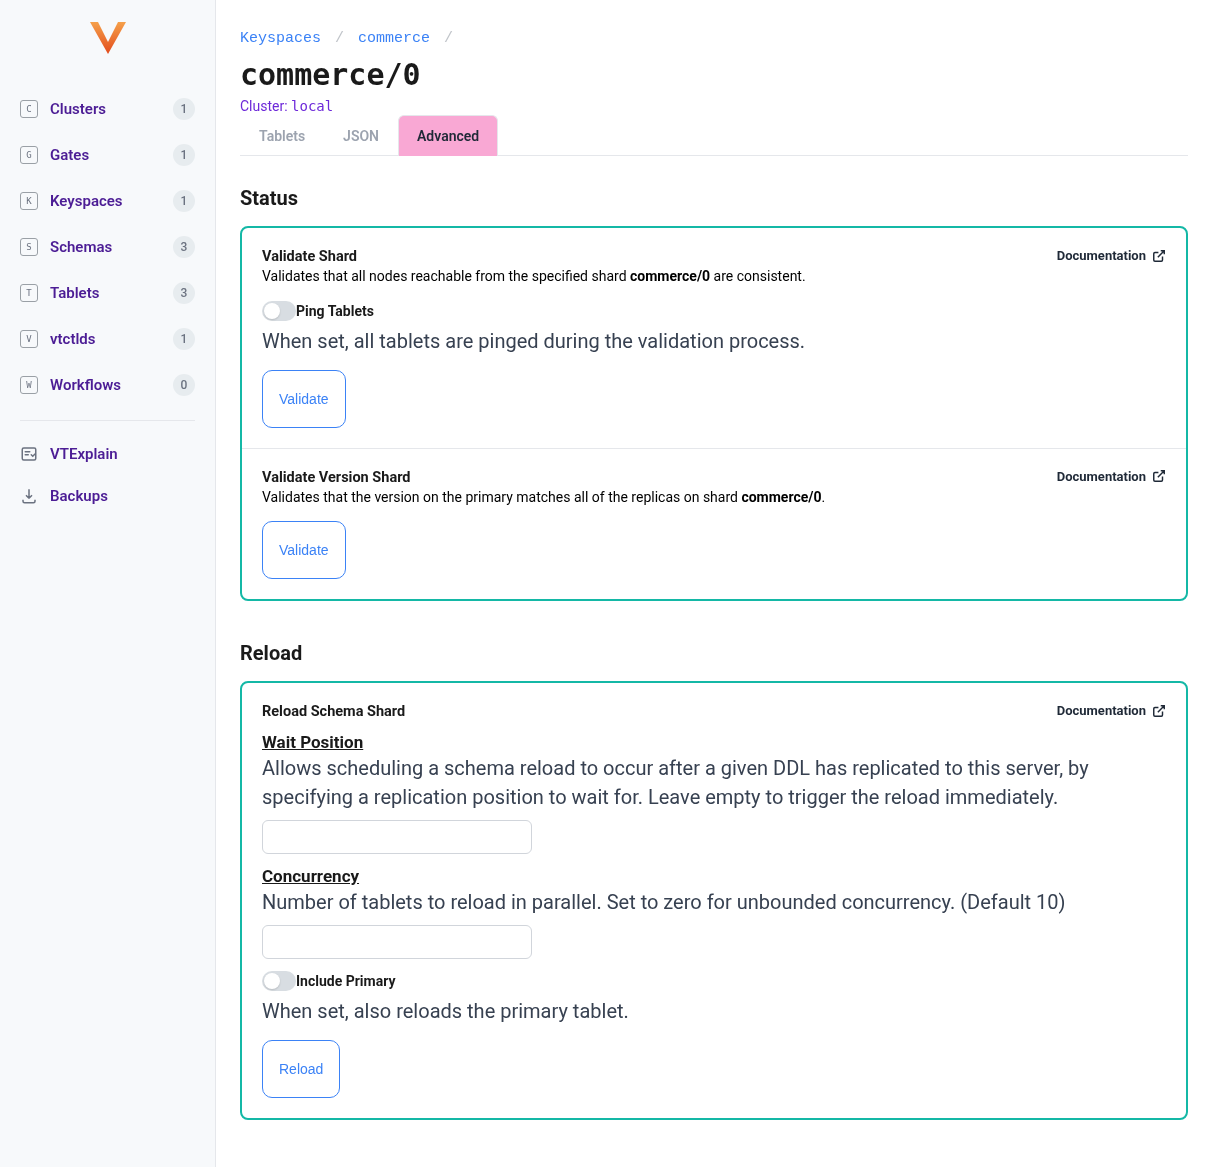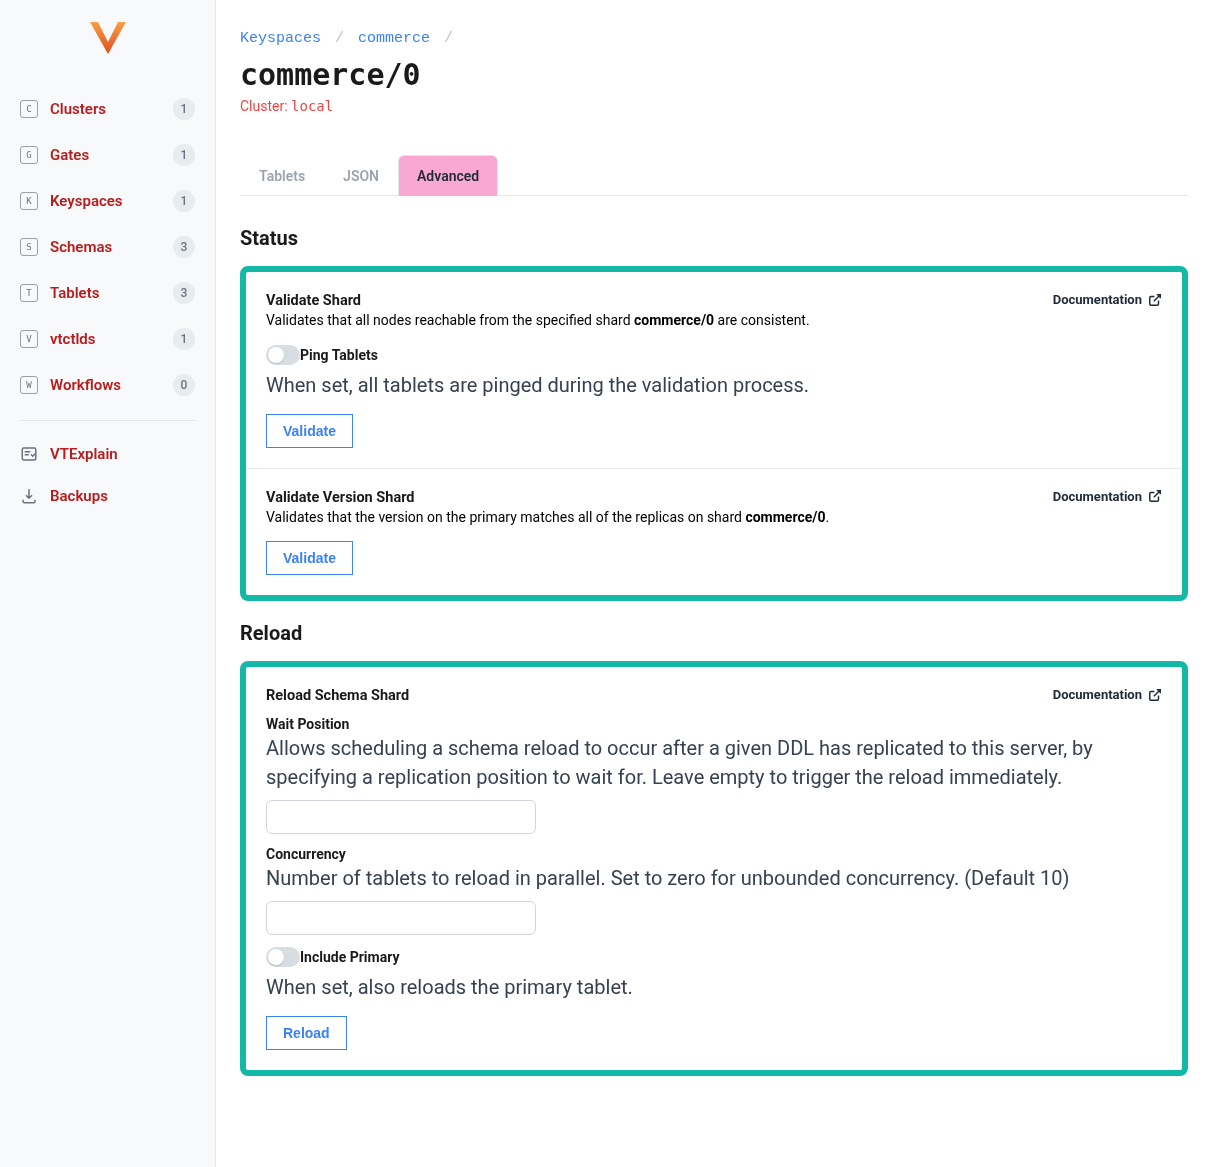--- a/index.html
+++ b/index.html
@@ -50,21 +50,21 @@
     .nav-icon-svg {
       width: 18px;
       height: 18px;
       margin-right: 12px;
       flex-shrink:0;
       color:#6b7280;
     }
     .nav-label {
       font-weight: 600;
       font-size: 15px;
-      color: #b91c1c;
+      color: #4c1d95;
       flex: 1;
     }
     .nav-badge {
       background: #e7ecef;
       color: #6b7280;
       border-radius: 999px;
       width: 22px;
       height: 22px;
       display: flex;
       align-items: center;
@@ -91,21 +91,21 @@
       margin-bottom: 10px;
     }
     .breadcrumb a { color: #3b82f6; text-decoration: none; }
     .breadcrumb-sep { color: #c0c4c9; }
     .page-title {
       font-family: ui-monospace, SFMono-Regular, Menlo, Monaco, Consolas, monospace;
       font-size: 30px;
       font-weight: 700;
       margin-bottom: 6px;
     }
-    .cluster-line { font-size: 14px; color:#ef4444; margin-bottom: 40px; }
+    .cluster-line { font-size: 14px; color:#6d28d9; }
     .cluster-line .mono { font-family: ui-monospace, SFMono-Regular, Menlo, Monaco, Consolas, monospace; }
     .tabs {
       display: flex;
       border-bottom: 1px solid #e5e7eb;
       margin-bottom: 30px;
     }
     .tab {
       padding: 12px 18px;
       font-weight: 600;
       font-size: 14px;
@@ -120,21 +120,21 @@
       color: #1f2937;
       border-color: #e5e7eb;
       background: #f9a8d4;
       border-radius: 6px 6px 0 0;
     }
     h2.section-title {
       font-size: 20px;
       font-weight: 700;
       margin-bottom: 16px;
     }
-    .card-group { border: 6px solid #14b8a6; border-radius: 8px; margin-bottom: 20px; }
+    .card-group { border: 2px solid #14b8a6; border-radius: 8px; margin-bottom: 40px; }
     .card {
       padding: 20px;
     }
     .card + .card { border-top:1px solid #e5e7eb; }
     .card-header-row { display:flex; justify-content: space-between; align-items: flex-start; }
     .card-title { font-weight: 700; font-size: 14.5px; margin-bottom: 2px; }
     .card-desc { font-size: 14px; color: #000000; margin-bottom: 14px; line-height: 1.4; }
     .card-desc strong { font-weight: 700; }
     .doc-link {
       display: inline-flex;
@@ -167,27 +167,27 @@
       left: 2px;
       box-shadow: 0 1px 2px rgba(0,0,0,0.15);
     }
     .toggle-label { font-weight: 700; font-size: 14px; }
     .help-text { font-size: 20px; color:#374151; margin-bottom: 14px; line-height:1.45; }
     .btn-outline {
       display: inline-block;
       border: 1.5px solid #3b82f6;
       color: #3b82f6;
       background: #fff;
-      font-weight: 700;
+      font-weight: 400;
       font-size: 14px;
-      padding: 8px 16px;
-      border-radius: 0;
+      padding: 20px 16px;
+      border-radius: 10px;
       cursor: pointer;
     }
-    .field-label { font-weight: 700; font-size: 14px; margin-bottom: 2px; margin-top: 10px; }
+    .field-label { font-weight: 700; font-size: 17px; margin-bottom: 2px; margin-top: 10px; text-decoration: underline; }
     .input-text, .input-number {
       width: 270px;
       height: 34px;
       border: 1px solid #d1d5db;
       border-radius: 6px;
       padding: 4px 8px;
       font-size: 14px;
       margin: 8px 0 12px 0;
       display:block;
     }

